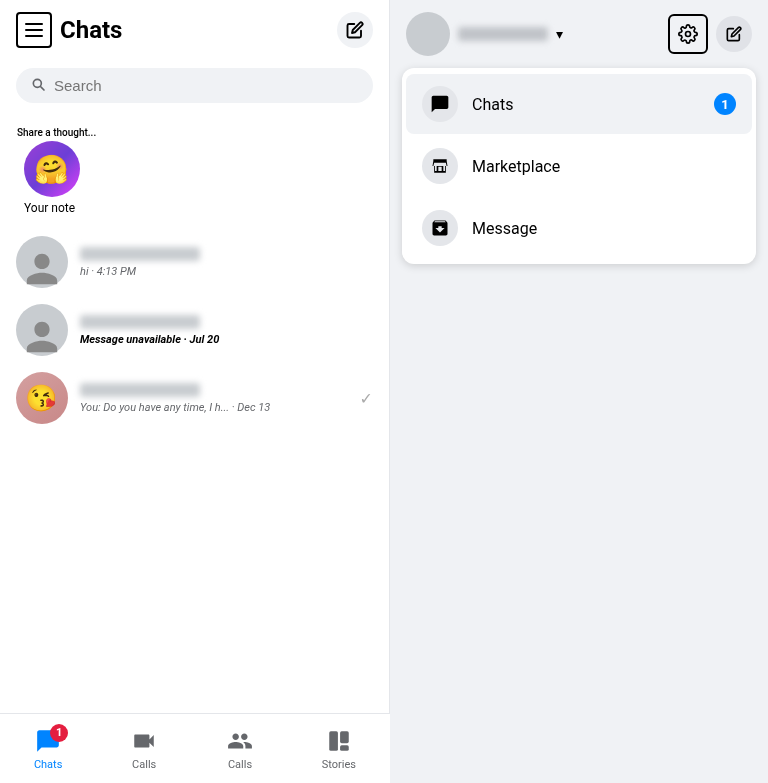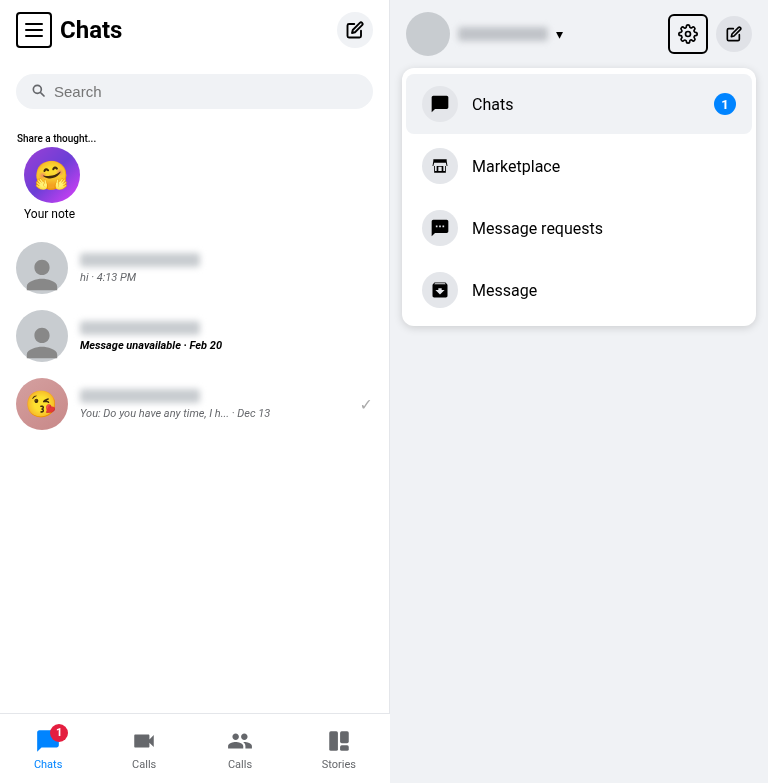--- a/index.html
+++ b/index.html
@@ -70,21 +70,21 @@
       height: 36px;
       background: #f0f2f5;
       border-radius: 50%;
       display: flex;
       align-items: center;
       justify-content: center;
       cursor: pointer;
     }
 
     .search-bar {
-      margin: 14px 16px 12px;
+      margin: 8px 16px 12px;
       background: #f0f2f5;
       border-radius: 20px;
       display: flex;
       align-items: center;
       padding: 8px 14px;
       gap: 8px;
     }
 
     .search-icon-wrap {
       color: #65676b;
@@ -474,21 +474,21 @@
     <div class="chat-item">
       <div class="avatar-person-icon">
         <svg viewBox="0 0 24 24" fill="#888">
           <path d="M12 12c2.7 0 4.8-2.1 4.8-4.8S14.7 2.4 12 2.4 7.2 4.5 7.2 7.2 9.3 12 12 12zm0 2.4c-3.2 0-9.6 1.6-9.6 4.8v2.4h19.2v-2.4c0-3.2-6.4-4.8-9.6-4.8z"></path>
         </svg>
       </div>
       <div class="chat-info">
         <div class="chat-name">
           <span class="chat-name-blurred"></span>
         </div>
-        <div class="chat-preview" style="font-weight:700; color:#000;">Message unavailable · Feb 20</div>
+        <div class="chat-preview" style="font-weight:700; color:#000;">Message unavailable · Jul 20</div>
       </div>
     </div>
 
     <div class="chat-item">
       <div class="avatar-photo-bg">
         <span style="font-size:26px;">😘</span>
       </div>
       <div class="chat-info">
         <div class="chat-name">
           <span class="chat-name-blurred"></span>
@@ -582,28 +582,20 @@
 
     <div class="dropdown-item">
       <div class="dropdown-icon">
         <svg width="20" height="20" viewBox="0 0 24 24" fill="#000">
           <path d="M20 4H4v2l-1 6h2v8h14v-8h2L20 6V4zm-6 14H10v-5h4v5zm2 0v-6H8v6H6v-6H4.04L5 8h14l.96 4H18v6h-2z"></path>
         </svg>
       </div>
       <span class="dropdown-label">Marketplace</span>
     </div>
 
-    <div class="dropdown-item">
-      <div class="dropdown-icon">
-        <svg width="20" height="20" viewBox="0 0 24 24" fill="#000">
-          <path d="M20 2H4c-1.1 0-2 .9-2 2v18l4-4h14c1.1 0 2-.9 2-2V4c0-1.1-.9-2-2-2zM9 11H7V9h2v2zm4 0h-2V9h2v2zm4 0h-2V9h2v2z"></path>
-        </svg>
-      </div>
-      <span class="dropdown-label">Message requests</span>
-    </div>
 
     <div class="dropdown-item">
       <div class="dropdown-icon">
         <svg width="20" height="20" viewBox="0 0 24 24" fill="#000">
           <path d="M20.54 5.23L19.15 3.55C18.88 3.21 18.47 3 18 3H6c-.47 0-.88.21-1.16.55L3.46 5.23C3.17 5.57 3 6.02 3 6.5V19c0 1.1.9 2 2 2h14c1.1 0 2-.9 2-2V6.5c0-.48-.17-.93-.46-1.27zM12 17.5L6.5 12H10v-2h4v2h3.5L12 17.5zM5.12 5l.81-1h12l.94 1H5.12z"></path>
         </svg>
       </div>
       <span class="dropdown-label">Message</span>
     </div>
 

